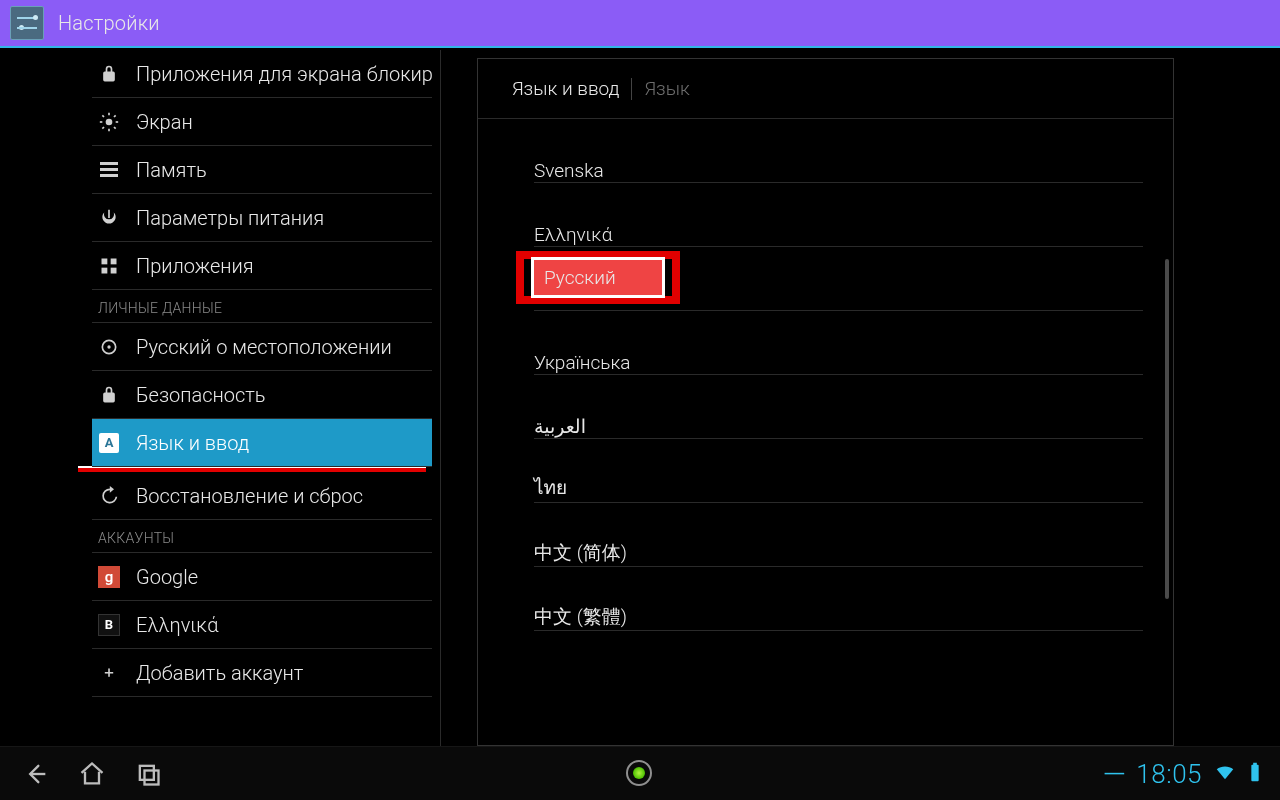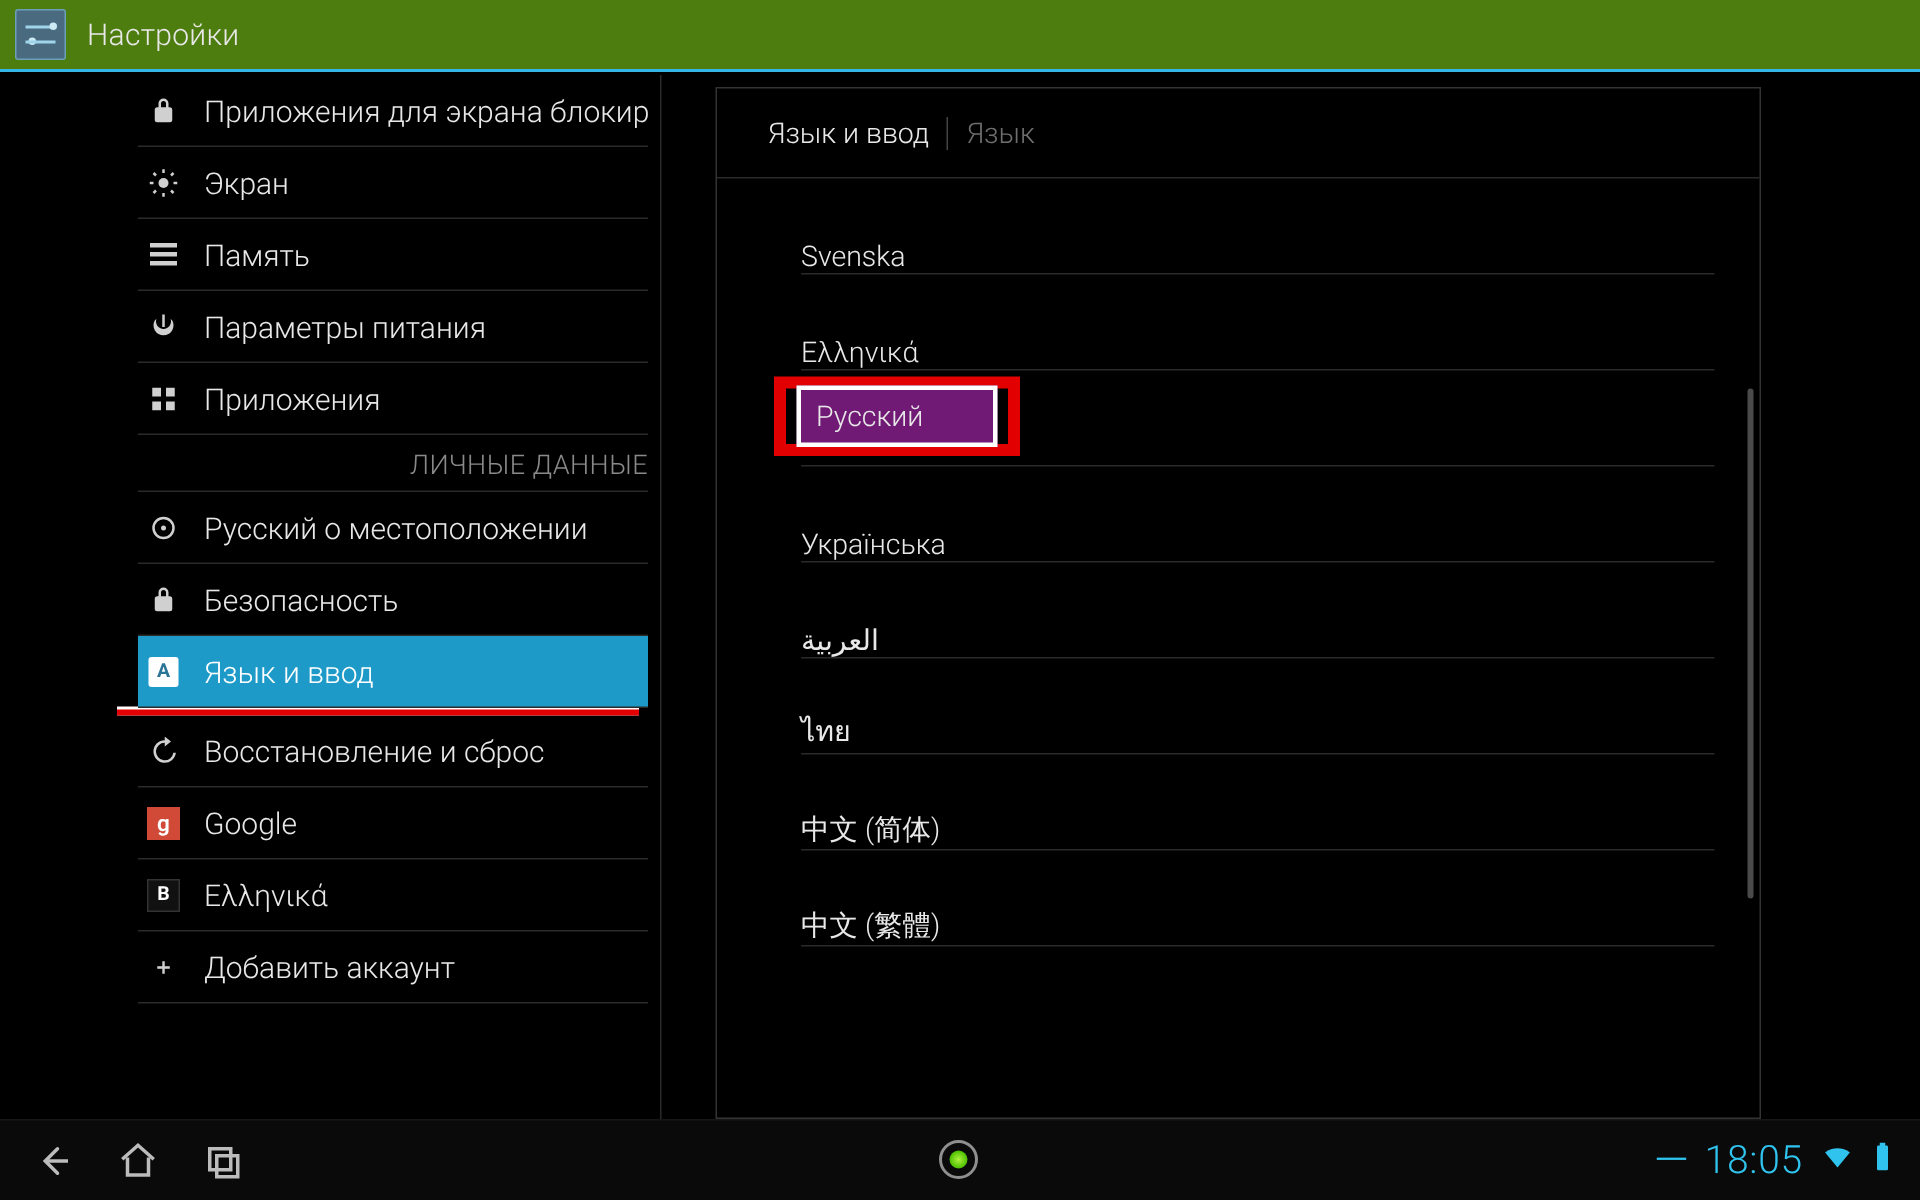--- a/index.html
+++ b/index.html
@@ -12,21 +12,21 @@
     font-weight: 300;
   }
   .screen { width: 1280px; height: 800px; position: relative; }
 
   
   .actionbar {
     height: 48px;
     display: flex; align-items: center;
     padding-left: 10px;
     border-bottom: 2px solid #33b5e5;
-    background: #4d7c0f;
+    background: #8b5cf6;
   }
   .actionbar .appicon {
     width: 34px; height: 34px;
     background: #4a6a80;
     border: 1px solid #6aa0b8;
     border-radius: 2px;
     position: relative;
     margin-right: 14px;
   }
   .actionbar .appicon::before,
@@ -72,26 +72,25 @@
   .sb-item .ic {
     width: 22px; height: 22px;
     margin-right: 16px;
     display: inline-flex; align-items: center; justify-content: center;
     color: #d0d0d0;
     font-size: 18px;
     flex: 0 0 22px;
   }
   .sb-item .lbl { font-size: 20px; color: #e8e8e8; }
   .sb-section {
-    font-size: 18px;
+    font-size: 14px;
     color: #8a8a8a;
     letter-spacing: .3px;
     padding: 10px 0 6px 6px;
     border-bottom: 1px solid #2a2a2a;
-    text-align: right;
   }
   .sb-item.selected {
     background: #1e9ac8;
   }
   .sb-item.selected .lbl { color: #fff; }
   .sb-item.selected .ic { color: #fff; }
   
   .sb-underline {
     height: 6px;
     background: #fff;
@@ -165,21 +164,21 @@
     position:absolute;
     left: -18px; top: 4px;
     border: 8px solid #e20000;
     padding: 7px;
     background:#000;
   }
   .lang-row.highlighted .frame-inner {
     border: 3px solid #fff;
     padding: 6px 46px 6px 10px;
     font-size:19px; color:#e8e8e8;
-    background:#701a75;
+    background:#ef4444;
     white-space:nowrap;
   }
   .lang-scrollbar {
     position:absolute; right:4px; top:140px; width:4px; height:340px;
     background:#4a4a4a; border-radius:2px;
   }
 
   
   .navbar {
     position: absolute; left:0; right:0; bottom:0;
@@ -320,20 +319,21 @@
         <div class="sb-underline"></div>
         <li class="sb-item">
           <span class="ic">
             <svg viewBox="0 0 24 24">
                 <path d="M13 3a9 9 0 1 0 8.9 10h-2A7 7 0 1 1 13 5v3l5-4-5-4v3z"></path>
               </svg>
           </span>
           <span class="lbl">Восстановление и сброс</span>
         </li>
 
+        <li class="sb-section">АККАУНТЫ</li>
 
         <li class="sb-item">
           <span class="ic">
             <span class="google-ic">g</span>
           </span>
           <span class="lbl">Google</span>
         </li>
         <li class="sb-item">
           <span class="ic">
             <span class="vk-ic">B</span>

